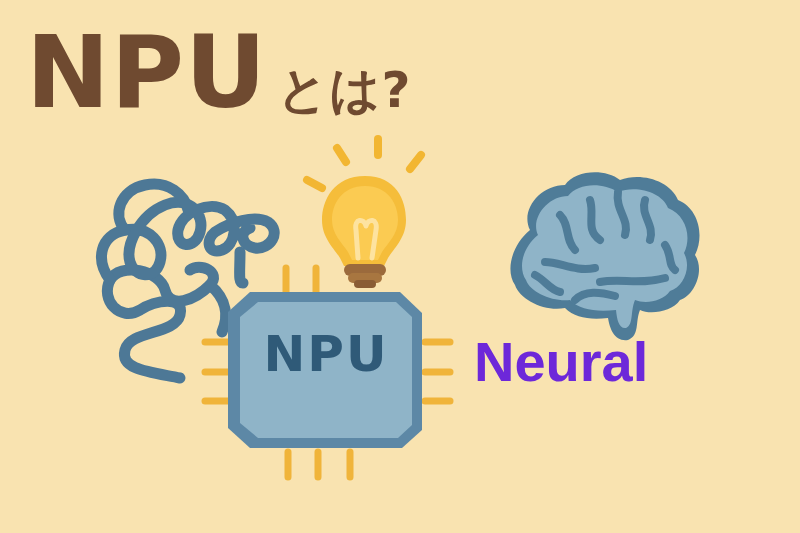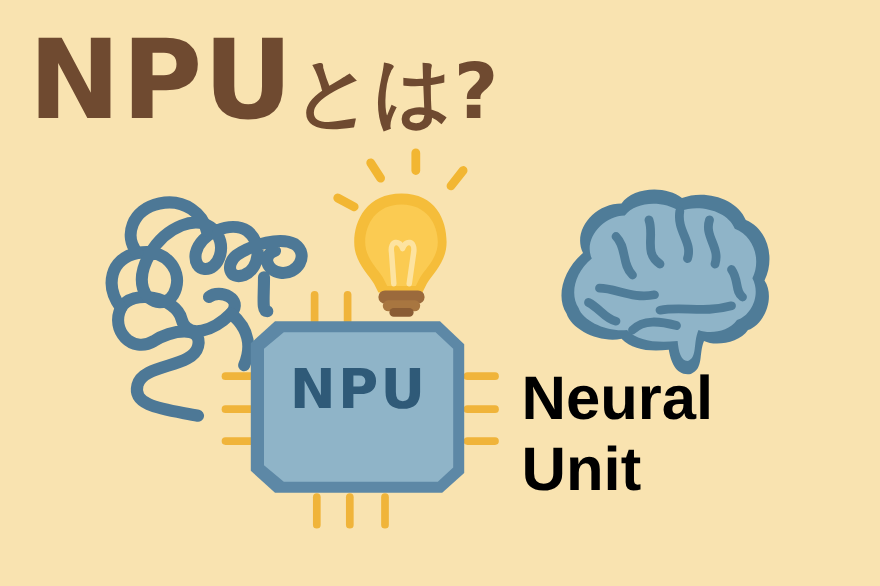--- a/index.html
+++ b/index.html
@@ -11,25 +11,25 @@
     }
     .canvas { position: absolute; inset: 0; width: 800px; height: 533px; }
     .title {
       position: absolute; left: 26px; top: 18px;
       font-family: "DejaVu Sans", sans-serif;
       font-weight: bold; color: #6f4a30;
       white-space: nowrap; letter-spacing: 1px;
       display: flex; align-items: baseline;
     }
     .title .latin { font-size: 100px; line-height: 110px; }
-    .title .jp { font-size: 70px; line-height: 110px; margin-left: 0; }
+    .title .jp { font-size: 50px; line-height: 110px; margin-left: 10px; }
     .subtitle {
       position: absolute; left: 474px; top: 330px;
       font-family: "Liberation Sans", sans-serif;
-      font-weight: bold; color: #000000;
+      font-weight: bold; color: #6d28d9;
       font-size: 56px; line-height: 64px;
     }
     .subtitle div { white-space: nowrap; }
     .chip-label {
       position: absolute; left: 232px; top: 326px; width: 188px;
       text-align: center;
       font-family: "DejaVu Sans", sans-serif;
       font-weight: bold; font-size: 50px; line-height: 56px;
       color: #2f5a78; letter-spacing: 2px;
     }
@@ -101,14 +101,13 @@
 
 <div class="title">
   <span class="latin">NPU</span>
   <span class="jp">とは?</span>
 </div>
 
 <div class="chip-label">NPU</div>
 
 <div class="subtitle">
   <div>Neural</div>
-  <div>Unit</div>
 </div>
 
 </body></html>

